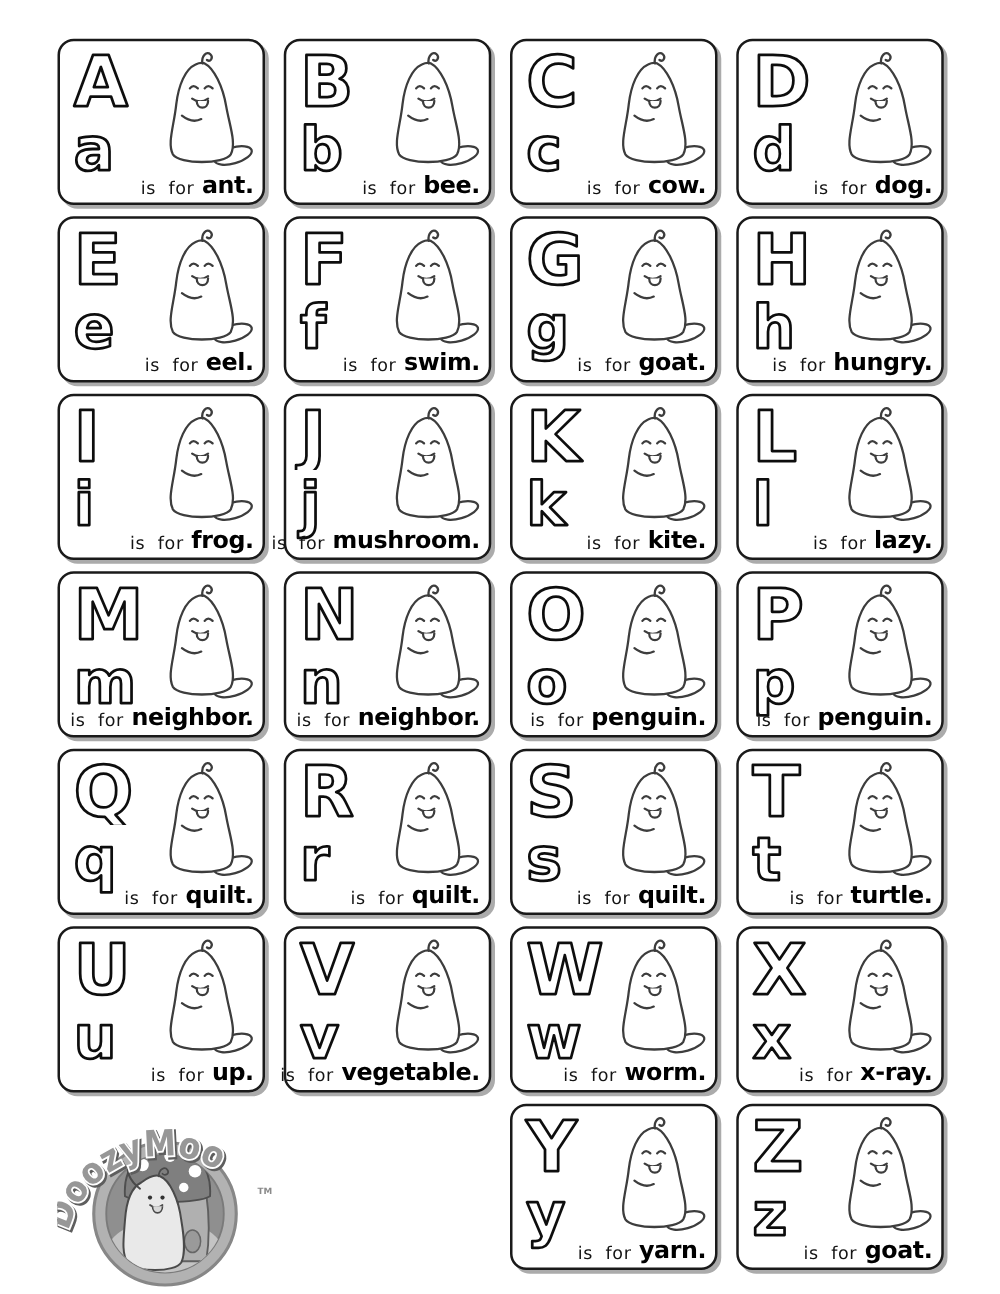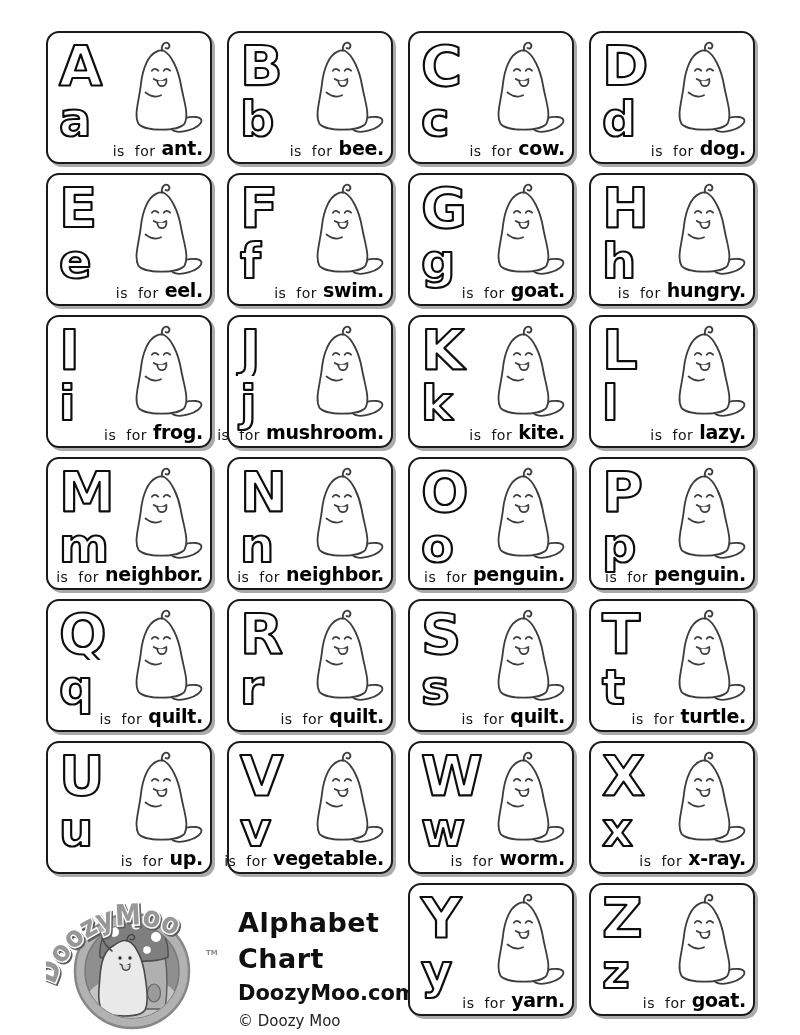--- a/index.html
+++ b/index.html
@@ -599,25 +599,20 @@
           </g>
         </g>
         <text class="arch-shadow" transform="translate(1.6,1.8)">
           <textPath href="#arcpath" startOffset="4" textLength="150" lengthAdjust="spacingAndGlyphs">DoozyMoo</textPath>
         </text>
         <text class="arch-main">
           <textPath href="#arcpath" startOffset="4" textLength="150" lengthAdjust="spacingAndGlyphs">DoozyMoo</textPath>
         </text>
         <text class="tm" x="160" y="72">TM</text>
       </svg>
-      <div class="brand-text">
-        <div class="brand-title">Alphabet Chart</div>
-        <div class="brand-site">DoozyMoo.com</div>
-        <div class="brand-copy">© Doozy Moo</div>
-      </div>
     </div>
 
   <div class="card">
     <svg class="letter-upper" width="74" height="58" viewBox="0 0 74 58">
       <text class="bubble up" x="6" y="51">Y</text>
     </svg>
     <svg class="letter-lower" width="74" height="68" viewBox="0 0 74 68">
       <text class="bubble low" x="6" y="46">y</text>
     </svg>
     <svg class="pic" width="92" height="100" viewBox="0 0 100 110">

